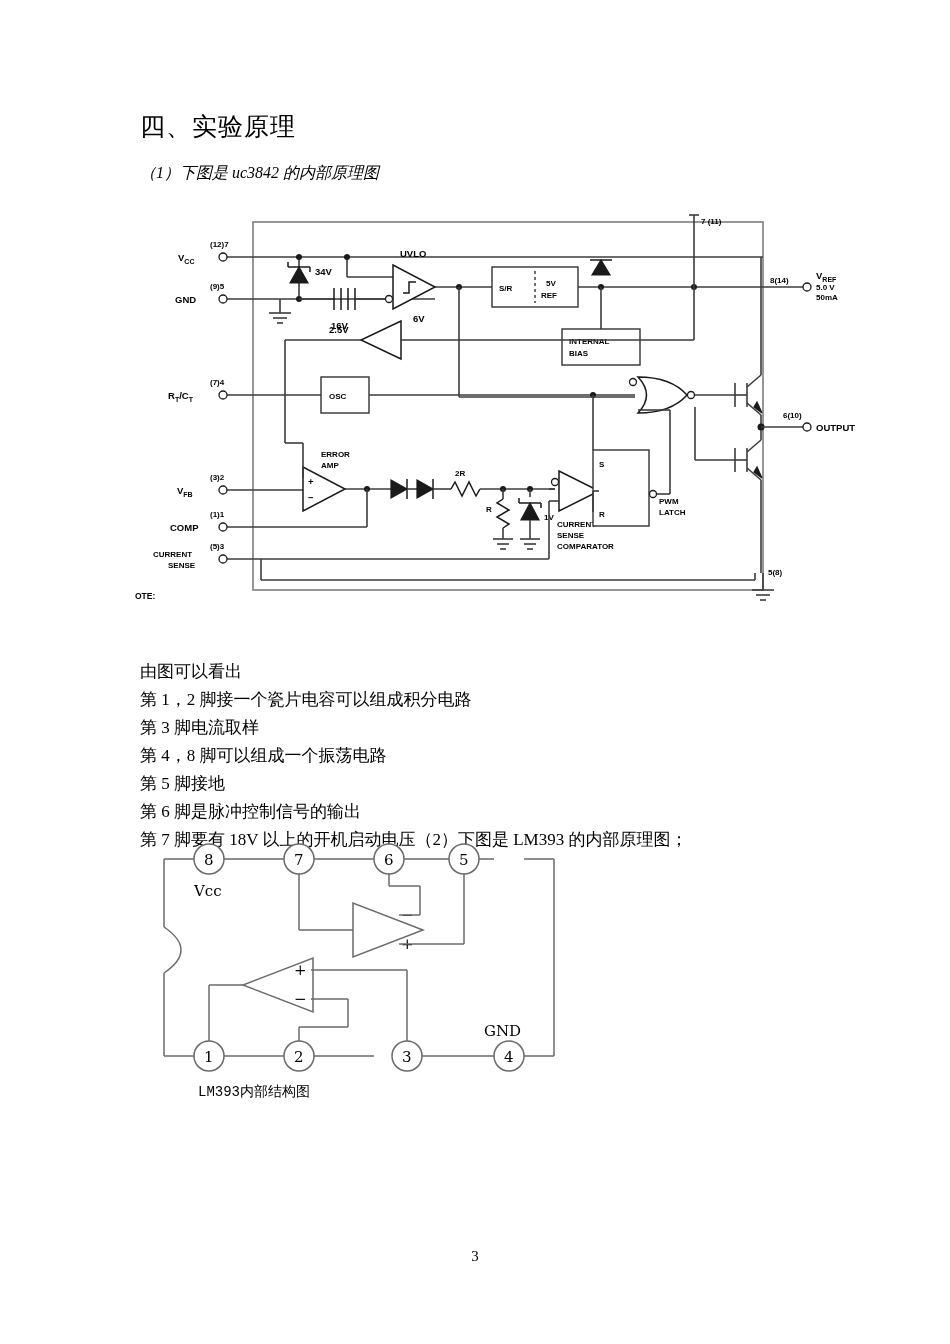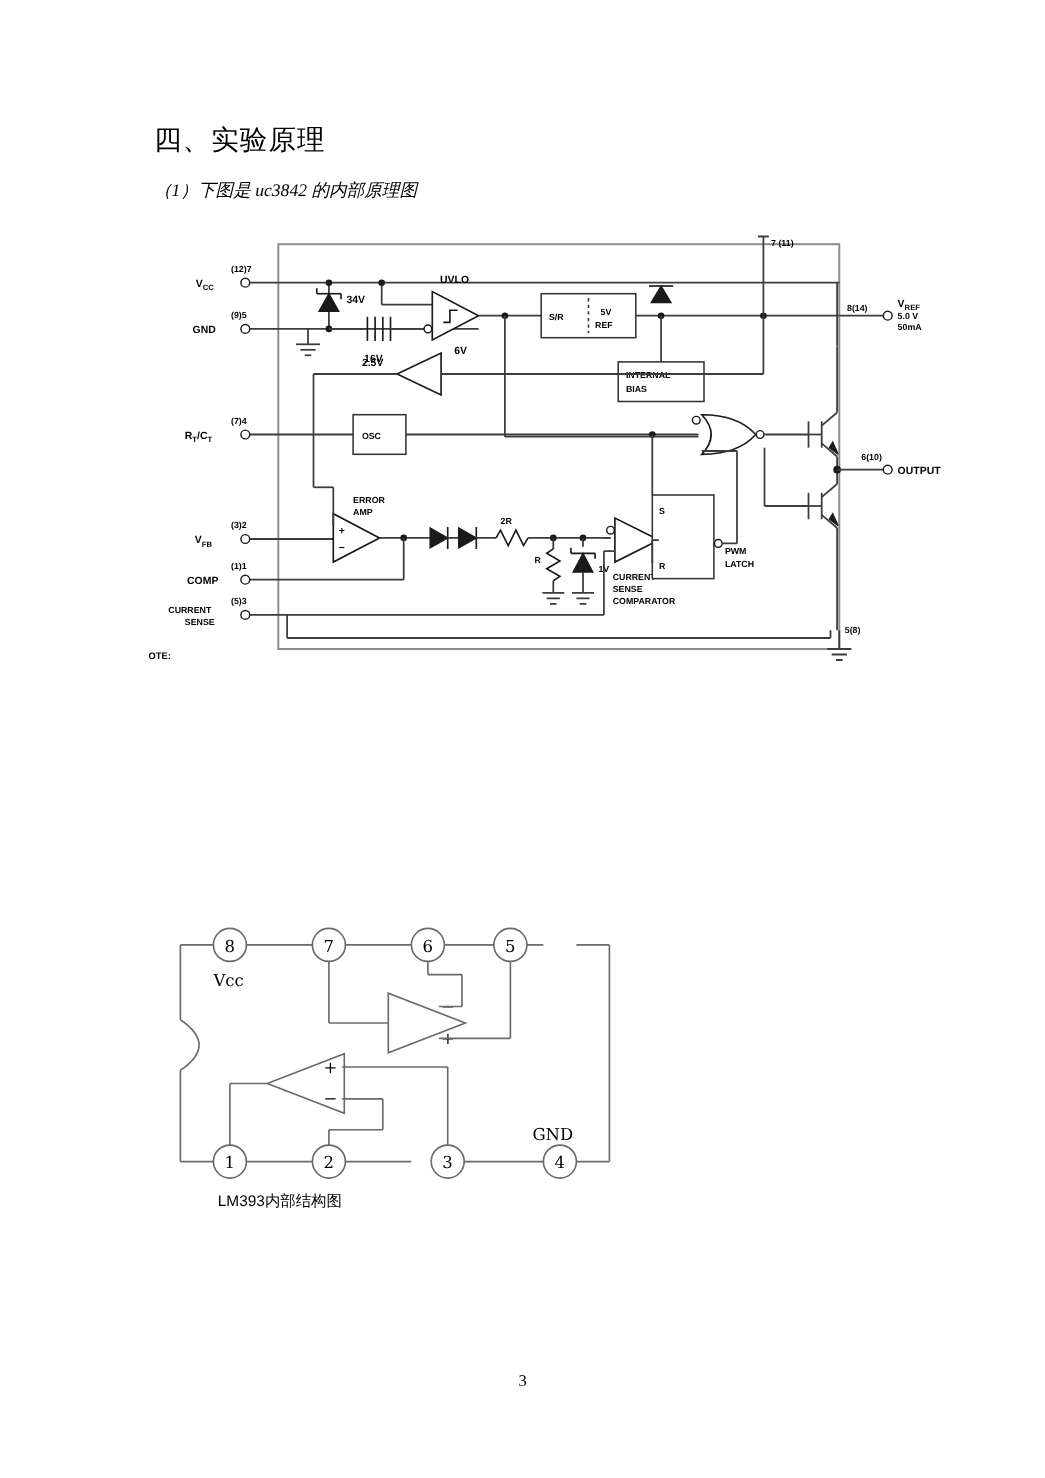--- a/index.html
+++ b/index.html
@@ -73,21 +73,21 @@
     width: 420px;
     height: 255px;
   }
   .fig-uc3842 svg, .fig-lm393 svg { display: block; }
 
   .cap-lm393 {
     position: absolute;
     left: 198px;
     top: 1083px;
     font-size: 14px;
-    font-family: Liberation Sans, sans-serif;
+    font-family: Liberation Mono, monospace;
     letter-spacing: 0px;
     white-space: nowrap;
   }
 
   
   svg text {
     font-family: "Liberation Sans", sans-serif;
     fill: #000000;
   }
   .lbl      { font-size: 9.5px; font-weight: bold; }
@@ -399,20 +399,29 @@
 
       <line class="wire" x1="522" y1="289" x2="535" y2="289"></line>
       <line class="wire" x1="535" y1="289" x2="535" y2="205"></line>
       <line class="wire" x1="535" y1="205" x2="503" y2="205"></line>
 
       <text class="note-txt" x="0" y="394">OTE:</text>
 
     </svg>
   </div>
 
+  <div class="body-block">
+    <div>由图可以看出</div>
+    <div>第 1，2 脚接一个瓷片电容可以组成积分电路</div>
+    <div>第 3 脚电流取样</div>
+    <div>第 4，8 脚可以组成一个振荡电路</div>
+    <div>第 5 脚接地</div>
+    <div>第 6 脚是脉冲控制信号的输出</div>
+    <div>第 7 脚要有 18V 以上的开机启动电压（2）下图是 LM393 的内部原理图；</div>
+  </div>
 
   <div class="fig-lm393">
     <svg width="420" height="255" viewBox="0 0 420 255" xmlns="http://www.w3.org/2000/svg">
 
       <line class="lmwire" x1="14" y1="19" x2="44" y2="19"></line>
       <line class="lmwire" x1="14" y1="19" x2="14" y2="87"></line>
       <path class="lmwire" d="M 14 87 Q 48 110 14 133" fill="none"></path>
       <line class="lmwire" x1="14" y1="133" x2="14" y2="216"></line>
       <line class="lmwire" x1="14" y1="216" x2="44" y2="216"></line>
       <line class="lmwire" x1="404" y1="19" x2="404" y2="216"></line>

